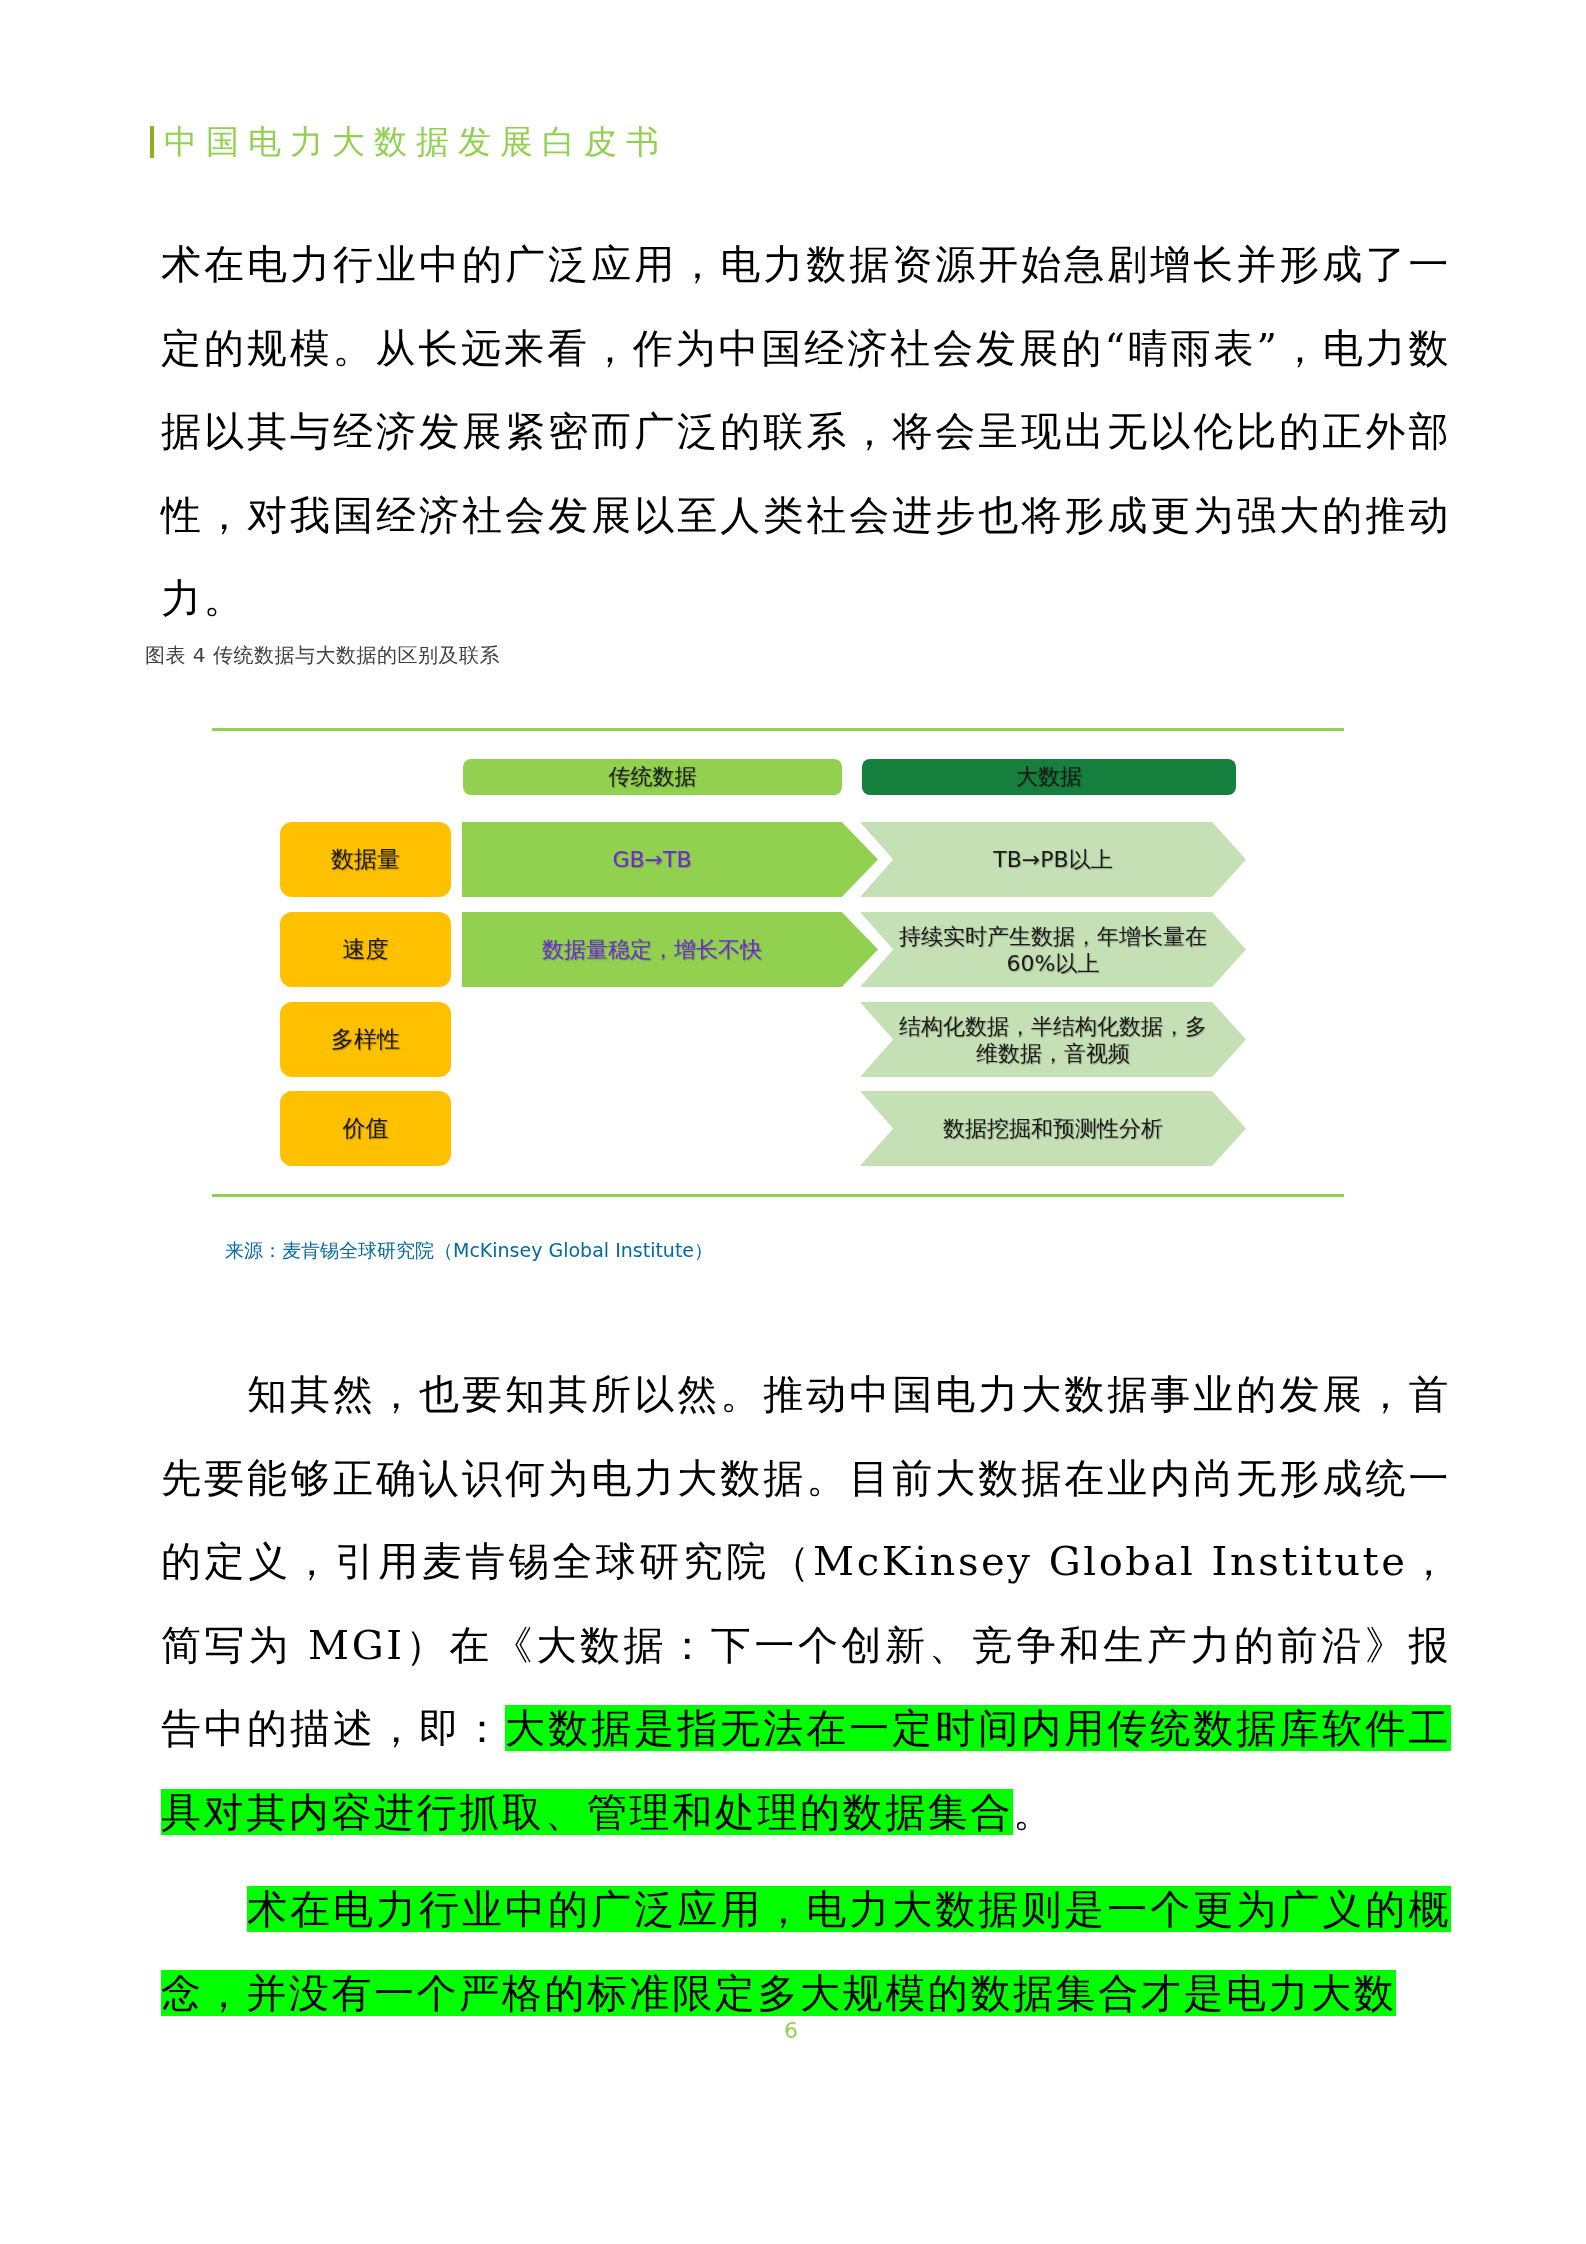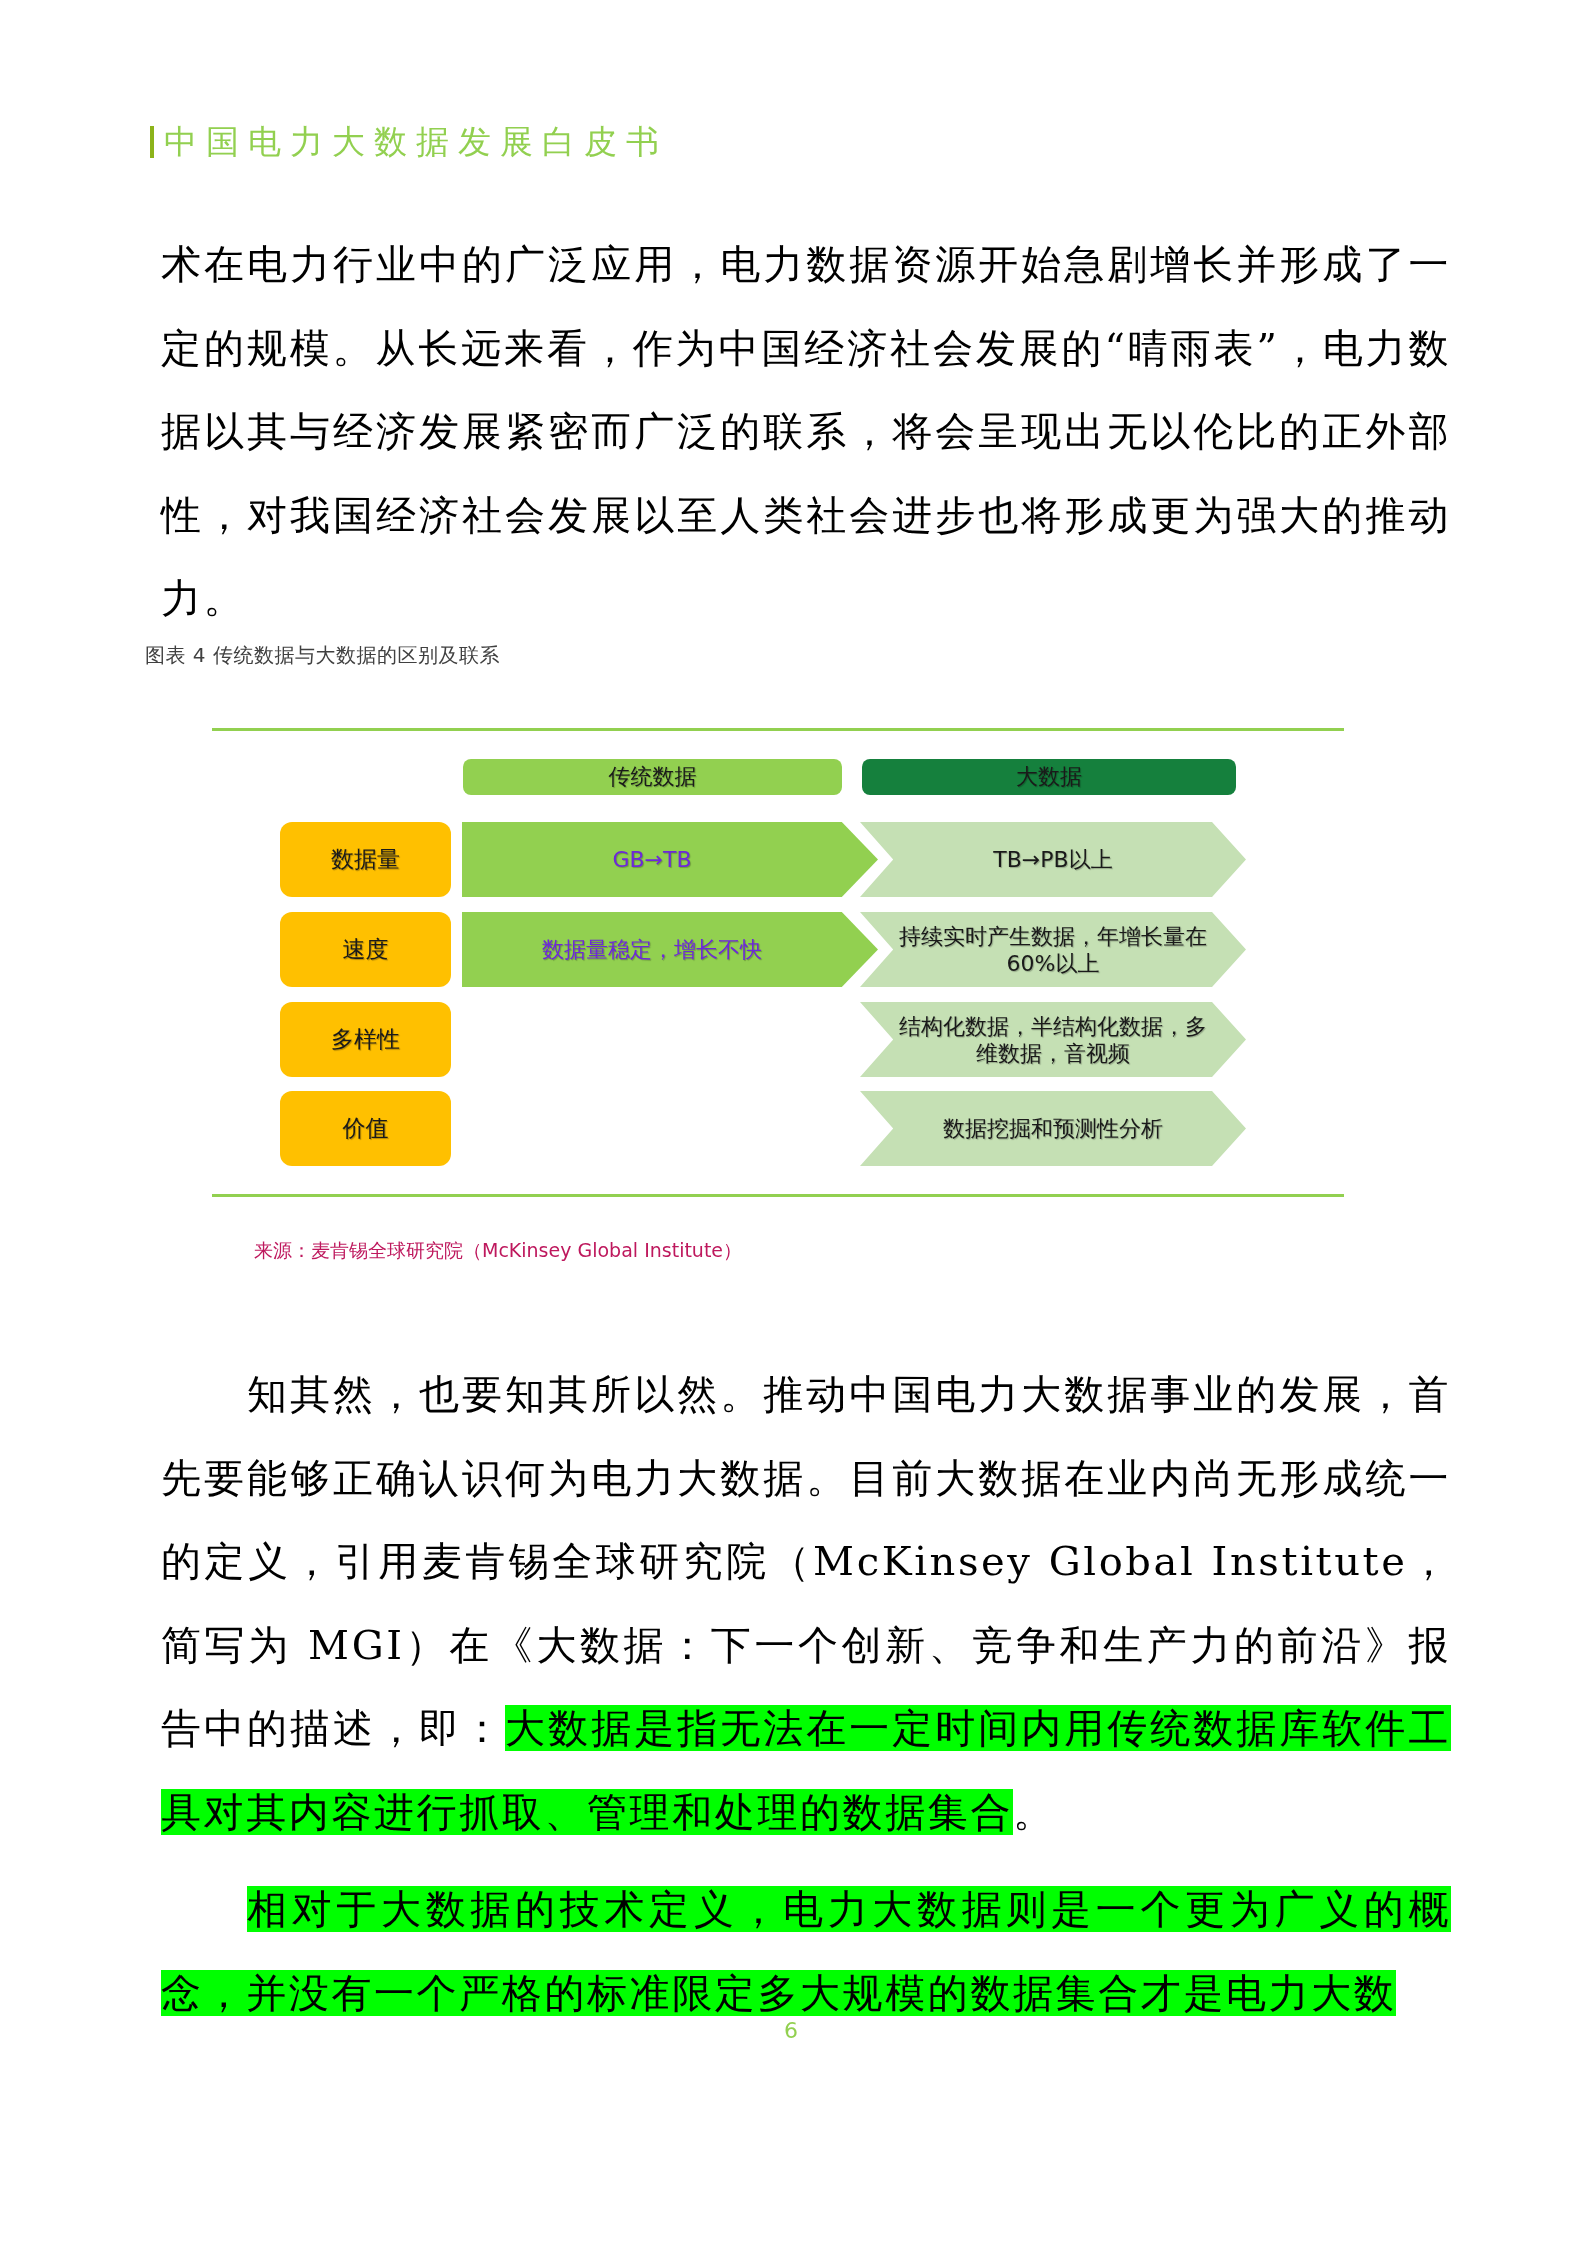--- a/index.html
+++ b/index.html
@@ -46,22 +46,22 @@
     box-sizing: border-box; font-size: 22px; color: #6d28d9;
     text-shadow: 1px 1px 1px rgba(0,0,0,0.25); text-align: center; }
   .arrow-big { position: absolute; left: 860px; top: 0; width: 386px; height: 75px;
     background: #c5e0b4;
     clip-path: polygon(0 0, 91.2% 0, 100% 50%, 91.2% 100%, 0 100%, 8.6% 50%);
     display: flex; align-items: center; justify-content: center;
     padding-left: 36px; padding-right: 36px; box-sizing: border-box;
     font-size: 22px; line-height: 27px; color: #1a1a1a;
     text-shadow: 1px 1px 1px rgba(0,0,0,0.25); text-align: center; }
 
-  .source { position: absolute; left: 225px; top: 1238px; font-size: 19px; color: #be185d;
-    font-family: "DejaVu Sans", sans-serif; margin-left: 29px; }
+  .source { position: absolute; left: 225px; top: 1238px; font-size: 19px; color: #0369a1;
+    font-family: "DejaVu Sans", sans-serif; }
 
   .page-number { position: absolute; left: 784px; top: 2018px; font-size: 22px; color: #92d050;
     font-family: "DejaVu Sans", sans-serif; }
 </style>
 </head>
 <body>
 
 <div class="running-header">
   <span class="bar"></span>
   <span class="title">中国电力大数据发展白皮书</span>
@@ -96,15 +96,15 @@
     <div class="arrow-big">数据挖掘和预测性分析</div>
   </div>
 
   <div class="fig-line bottom"></div>
 </div>
 
 <div class="source">来源：麦肯锡全球研究院（McKinsey Global Institute）</div>
 
 <p class="para p2"><span>知其然，也要知其所以然。推动中国电力大数据事业的发展，首先要能够正确认识何为电力大数据。目前大数据在业内尚无形成统一的定义，引用麦肯锡全球研究院（McKinsey Global Institute，简写为 MGI）在《大数据：下一个创新、竞争和生产力的前沿》报告中的描述，即：</span><span class="hl">大数据是指无法在一定时间内用传统数据库软件工具对其内容进行抓取、管理和处理的数据集合</span><span>。</span></p>
 
-<p class="para p3"><span class="hl">相对于大数据的技术定义，电力大数据则是一个更为广义的概念，并没有一个严格的标准限定多大规模的数据集合才是电力大数</span></p>
+<p class="para p3"><span class="hl">术在电力行业中的广泛应用，电力大数据则是一个更为广义的概念，并没有一个严格的标准限定多大规模的数据集合才是电力大数</span></p>
 
 <div class="page-number">6</div>
 
 </body></html>

